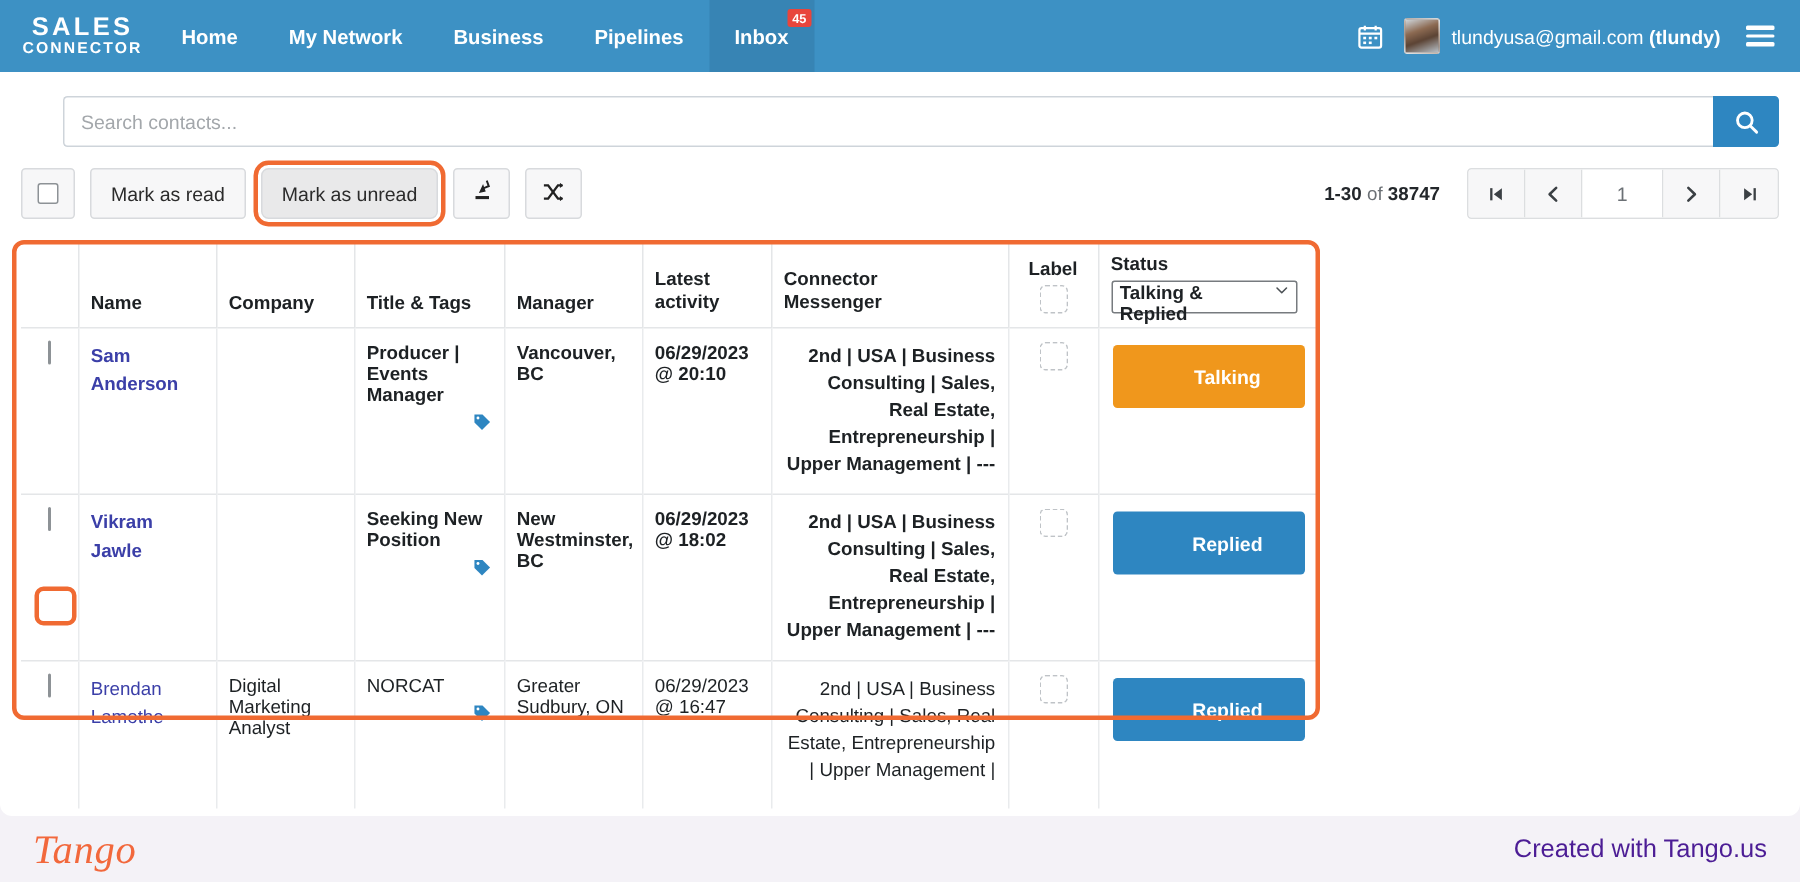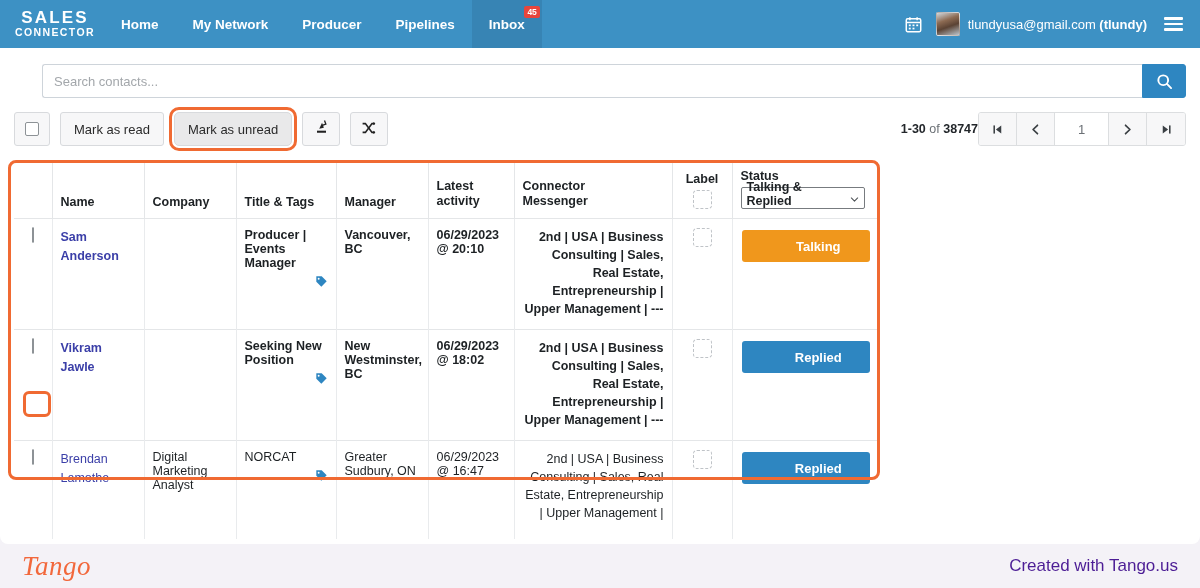--- a/index.html
+++ b/index.html
@@ -155,20 +155,21 @@
     border-radius: 5px;
   }
 
   .pager {
     margin-left: auto;
     display: flex; align-items: center;
   }
   .pager-count {
     font-size: 12.5px;
     color: #6b7075;
+    margin-right: 18px;
     white-space: nowrap;
   }
   .pager-count b { color: #23272b; font-weight: bold; }
   .pager-group { display: flex; border: 1px solid #dcdee0; border-radius: 3px; overflow: hidden; }
   .pg {
     width: 38px; height: 32px;
     background: #f7f7f8;
     border-right: 1px solid #dcdee0;
     display: flex; align-items: center; justify-content: center;
     cursor: pointer;
@@ -207,21 +208,21 @@
   .status-select {
     margin-top: 4px;
     width: 124px; height: 22px;
     border: 1px solid #777b7f;
     border-radius: 2px;
     background: #fff;
     font-size: 12.5px;
     font-weight: bold;
     color: #1d2124;
     font-family: "Liberation Sans", sans-serif;
-    display: flex; align-items: flex-end; justify-content: space-between;
+    display: flex; align-items: flex-start; justify-content: space-between;
     padding: 0 4px 0 5px;
     cursor: pointer;
   }
 
   tbody td {
     border-left: 1px solid #e9ebed;
     border-top: 1px solid #e4e6e8;
     padding: 9px 8px;
     font-size: 12.5px;
     color: #1d2124;
@@ -229,21 +230,21 @@
   }
   tbody td.first { border-left: none; }
   tbody tr:first-child td { border-top: none; }
   .row-unread td { font-weight: bold; }
   .name-link { color: #3b3fa8; cursor: pointer; line-height: 19px; }
   .row-unread .name-link { color: #3b3fa8; }
   .cell-center { text-align: center; }
   .cell-c-msg { text-align: right; line-height: 18px; }
   .tag-icon { display: block; text-align: right; margin-top: 5px; }
   .status-btn {
-    width: 128px; height: 32px;
+    width: 128px; height: 42px;
     border-radius: 3px;
     color: #fff;
     font-size: 13px;
     font-weight: bold;
     display: flex; align-items: center; justify-content: center;
     cursor: pointer;
     margin: 0 auto;
     padding-left: 24px;
   }
   .cell-status { padding-top: 11px; }
@@ -301,21 +302,21 @@
     </div>
 
     <div class="nav-items">
       <div class="nav-item">
         <span>Home</span>
       </div>
       <div class="nav-item">
         <span>My Network</span>
       </div>
       <div class="nav-item">
-        <span>Producer</span>
+        <span>Business</span>
       </div>
       <div class="nav-item">
         <span>Pipelines</span>
       </div>
       <div class="nav-item active">
         <span>Inbox</span>
         <span class="badge">45</span>
       </div>
     </div>
 

